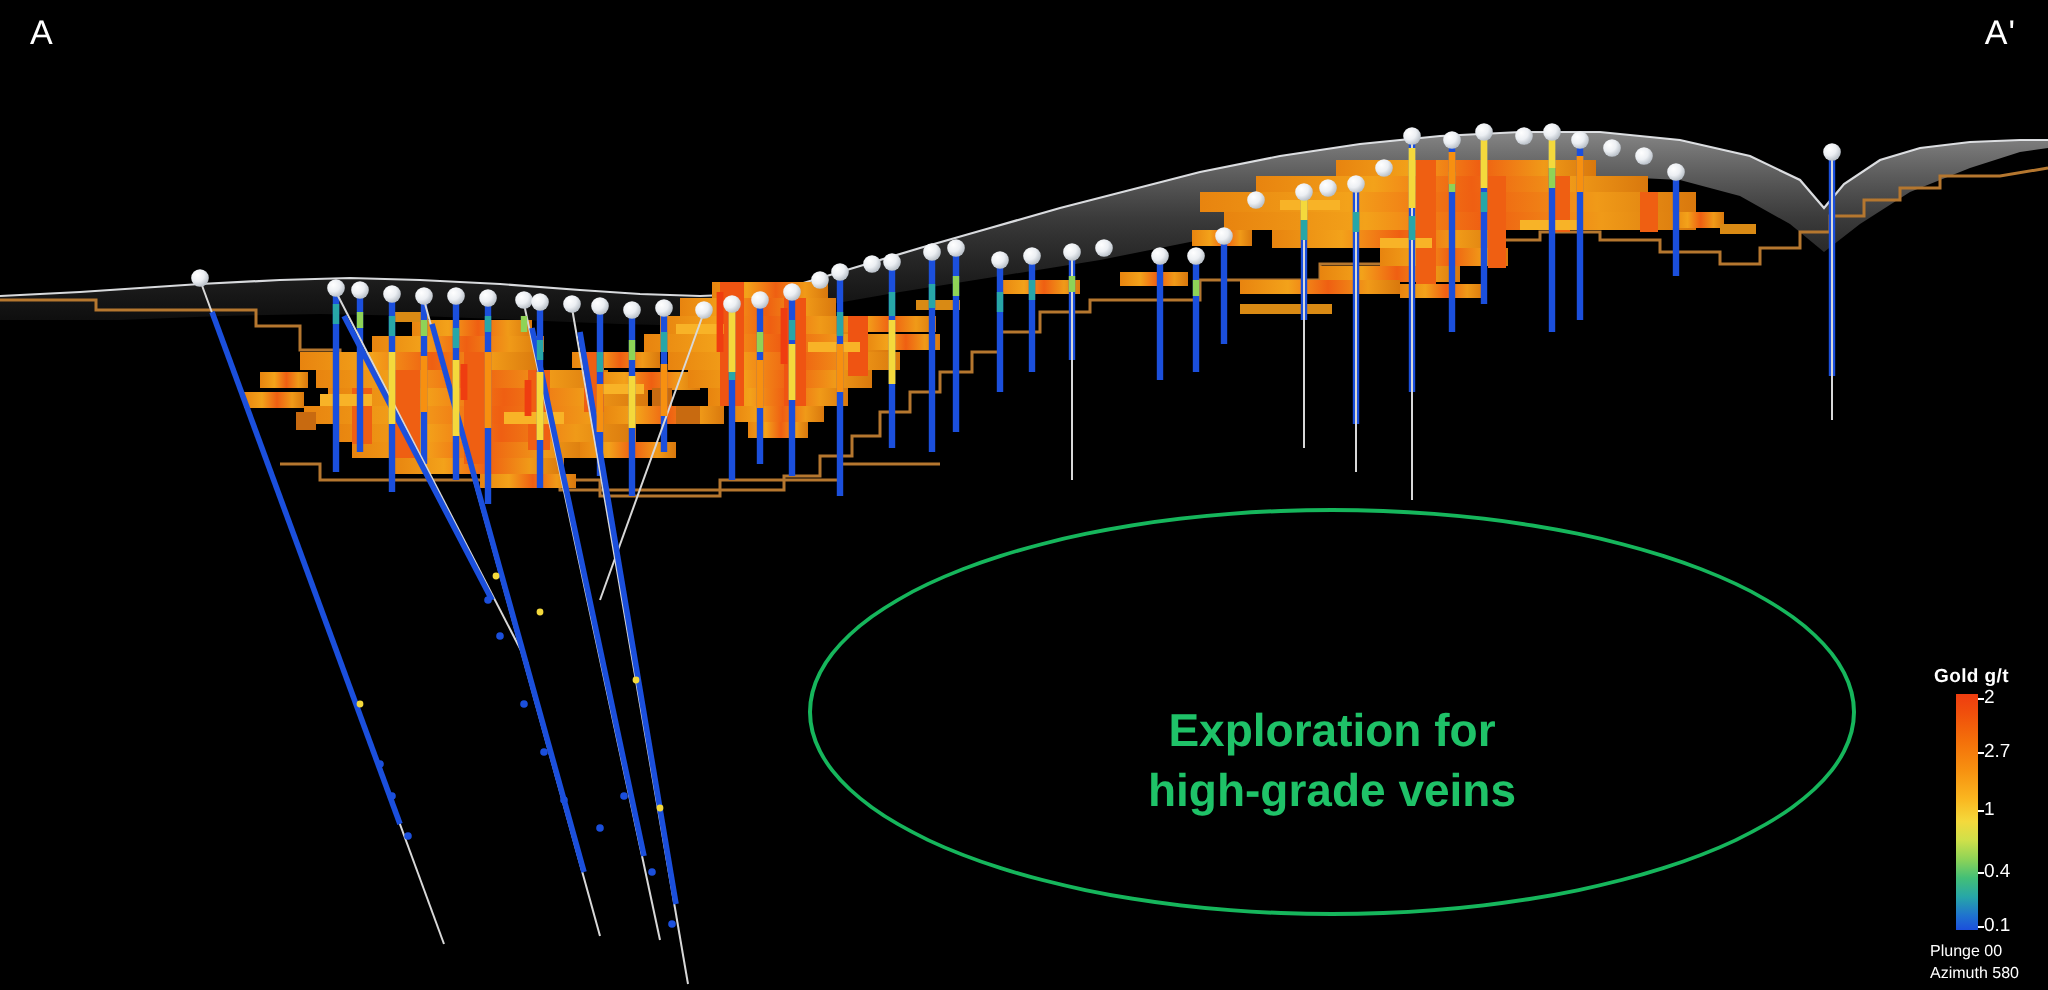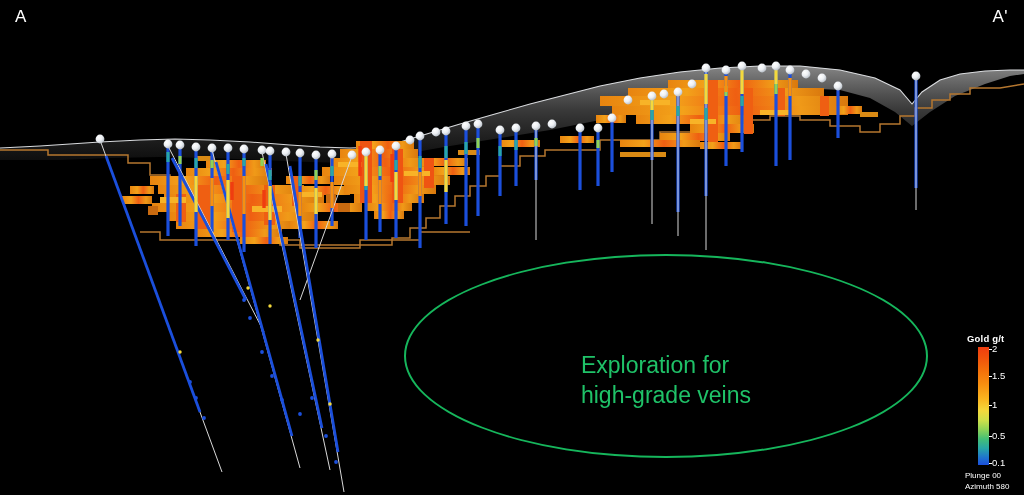--- a/index.html
+++ b/index.html
@@ -9,22 +9,22 @@
   #scene{position:absolute;inset:0;}
   .corner-label{position:absolute;color:#ffffff;font-size:17px;font-weight:400;
                 letter-spacing:.5px;line-height:1;}
   #label-A{left:15px;top:8px;}
   #label-Ap{right:16px;top:8px;}
 
   
   #annot{position:absolute;left:404px;top:254px;width:524px;height:204px;
          border:2.5px solid #16b65c;border-radius:50%;box-sizing:border-box;
          display:flex;align-items:center;justify-content:center;}
-  #annot-text{color:#1fc268;font-size:23px;line-height:1.32;
-              white-space:pre-line;font-weight:400;margin-top:48px;}
+  #annot-text{color:#1fc268;font-size:23px;line-height:1.32;text-align:center;
+              white-space:pre-line;font-weight:700;margin-top:48px;}
 
   
   #legend{position:absolute;left:963px;top:333px;width:60px;height:158px;}
   #legend-title{position:absolute;left:4px;top:0;color:#fff;font-size:9.5px;
                 font-weight:bold;letter-spacing:.2px;}
   #cbar{position:absolute;left:15px;top:14px;width:11px;height:118px;
         background:linear-gradient(to bottom,
           #ef3d10 0%, #f04f0c 8%, #f4700a 20%, #f79010 32%,
           #fab51f 44%, #f4d93c 54%, #cfe04a 62%, #8ed357 70%,
           #43bf77 78%, #27a6a8 86%, #1f72cf 94%, #1b4fdc 100%);}
@@ -399,22 +399,22 @@
     <div id="legend-title">Gold g/t</div>
     <div id="cbar"></div>
 
     <div class="ctickmark" style="top:16px"></div>
     <div class="ctickmark" style="top:43px"></div>
     <div class="ctickmark" style="top:72px"></div>
     <div class="ctickmark" style="top:103px"></div>
     <div class="ctickmark" style="top:130px"></div>
 
     <div class="ctick" style="top:16px">2</div>
-    <div class="ctick" style="top:43px">1.5</div>
+    <div class="ctick" style="top:43px">2.7</div>
     <div class="ctick" style="top:72px">1</div>
-    <div class="ctick" style="top:103px">0.5</div>
+    <div class="ctick" style="top:103px">0.4</div>
     <div class="ctick" style="top:130px">0.1</div>
 
     <div id="legend-foot">Plunge  00
 Azimuth 580</div>
   </div>
 
 </div>
 
 </body></html>

